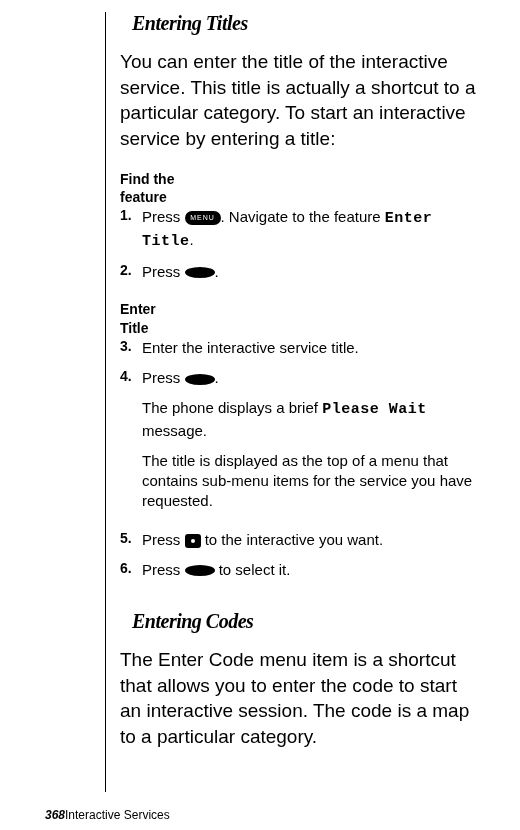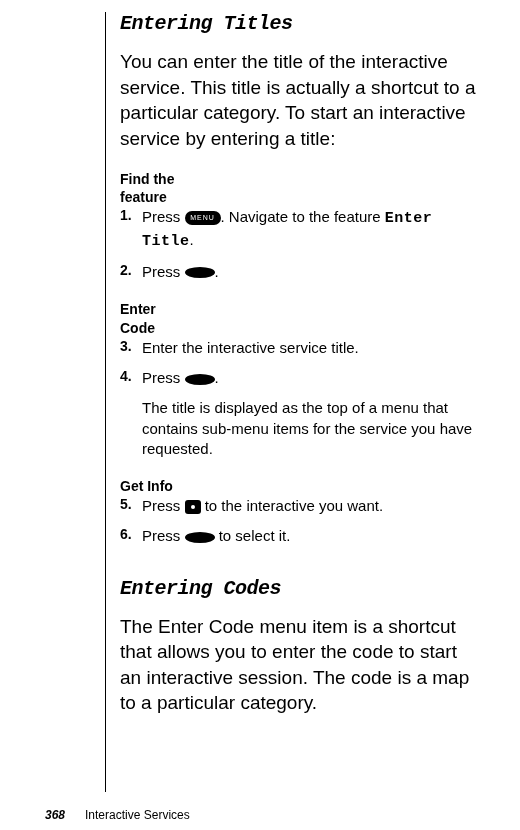--- a/index.html
+++ b/index.html
@@ -26,27 +26,28 @@
       top: 0;
       bottom: 50px;
       width: 1px;
       background: #000;
     }
     .content {
       padding-left: 20px;
       padding-right: 10px;
     }
     .section-heading {
-      font-family: Liberation Mono, monospace;
+      font-family: Liberation Serif, serif;
       font-weight: bold;
       font-style: italic;
       font-size: 20px;
       margin-top: 12px;
       margin-bottom: 14px;
       letter-spacing: -0.5px;
+      margin-left: 12px;
     }
     .intro-text {
       font-size: 19px;
       line-height: 1.35;
       margin-bottom: 18px;
     }
     .step-block {
       display: flex;
       margin-bottom: 8px;
       flex-direction: column;
@@ -138,21 +139,20 @@
       top: 5px;
       left: 6px;
     }
     .footer {
       position: absolute;
       bottom: 20px;
       left: 45px;
       font-size: 12px;
       display: flex;
       align-items: baseline;
-      gap: 20px;
     }
     .page-num {
       font-style: italic;
       font-weight: bold;
     }
     .footer-title {
     }
   </style>
 </head>
 <body>
@@ -180,39 +180,41 @@
           <div class="step-text">
             <span>Press </span><span class="key-icon oval-key"></span><span>.</span>
           </div>
         </div>
       </div>
     </div>
 
     <div class="step-block">
       <div class="step-label">
         <div>Enter</div>
-        <div>Code</div>
+        <div>Title</div>
       </div>
       <div class="step-items">
         <div class="step-item">
           <div class="step-num">3.</div>
           <div class="step-text">Enter the interactive service title.</div>
         </div>
         <div class="step-item">
           <div class="step-num">4.</div>
           <div class="step-text">
             <span>Press </span><span class="key-icon oval-key"></span><span>.</span>
+            <div class="step-text-sub">
+              <span>The phone displays a brief </span><span class="code-text">Please Wait</span><span> message.</span>
+            </div>
             <div class="step-text-sub">The title is displayed as the top of a menu that contains sub-menu items for the service you have requested.</div>
           </div>
         </div>
       </div>
     </div>
 
     <div class="step-block">
-      <div class="step-label">Get Info</div>
       <div class="step-items">
         <div class="step-item">
           <div class="step-num">5.</div>
           <div class="step-text">
             <span>Press </span><span class="key-icon nav-key"></span><span> to the interactive you want.</span>
           </div>
         </div>
         <div class="step-item">
           <div class="step-num">6.</div>
           <div class="step-text">

